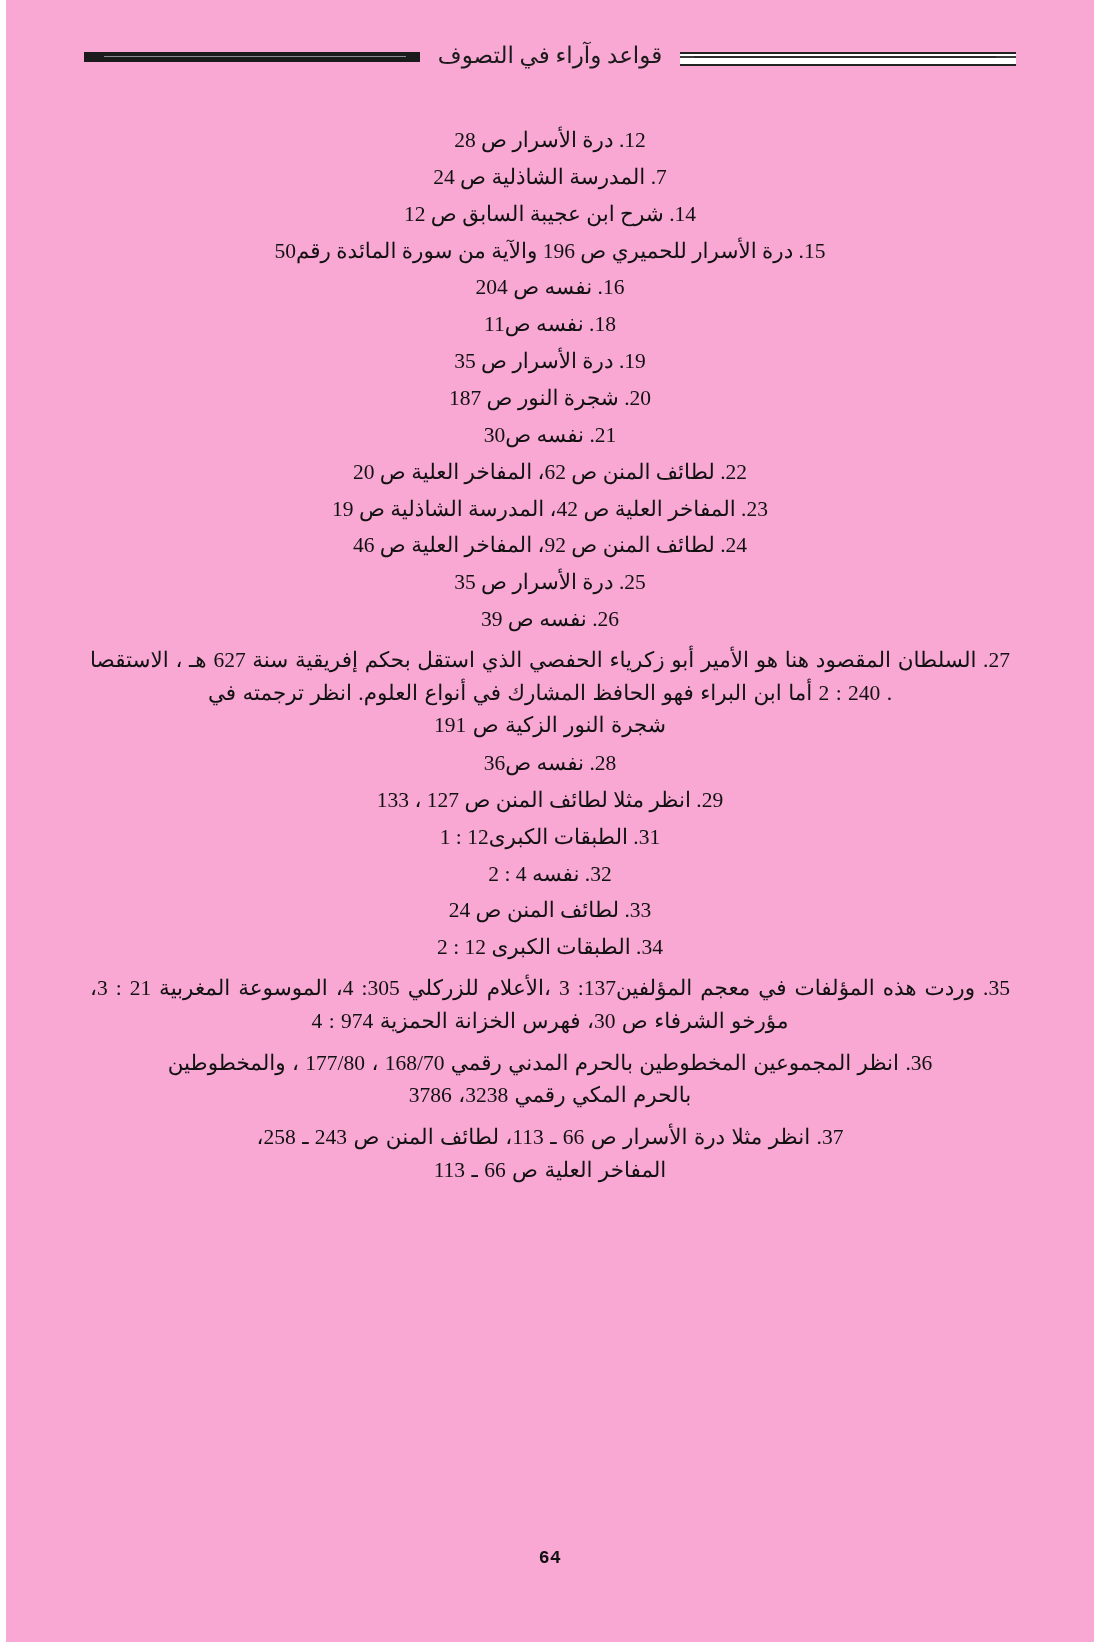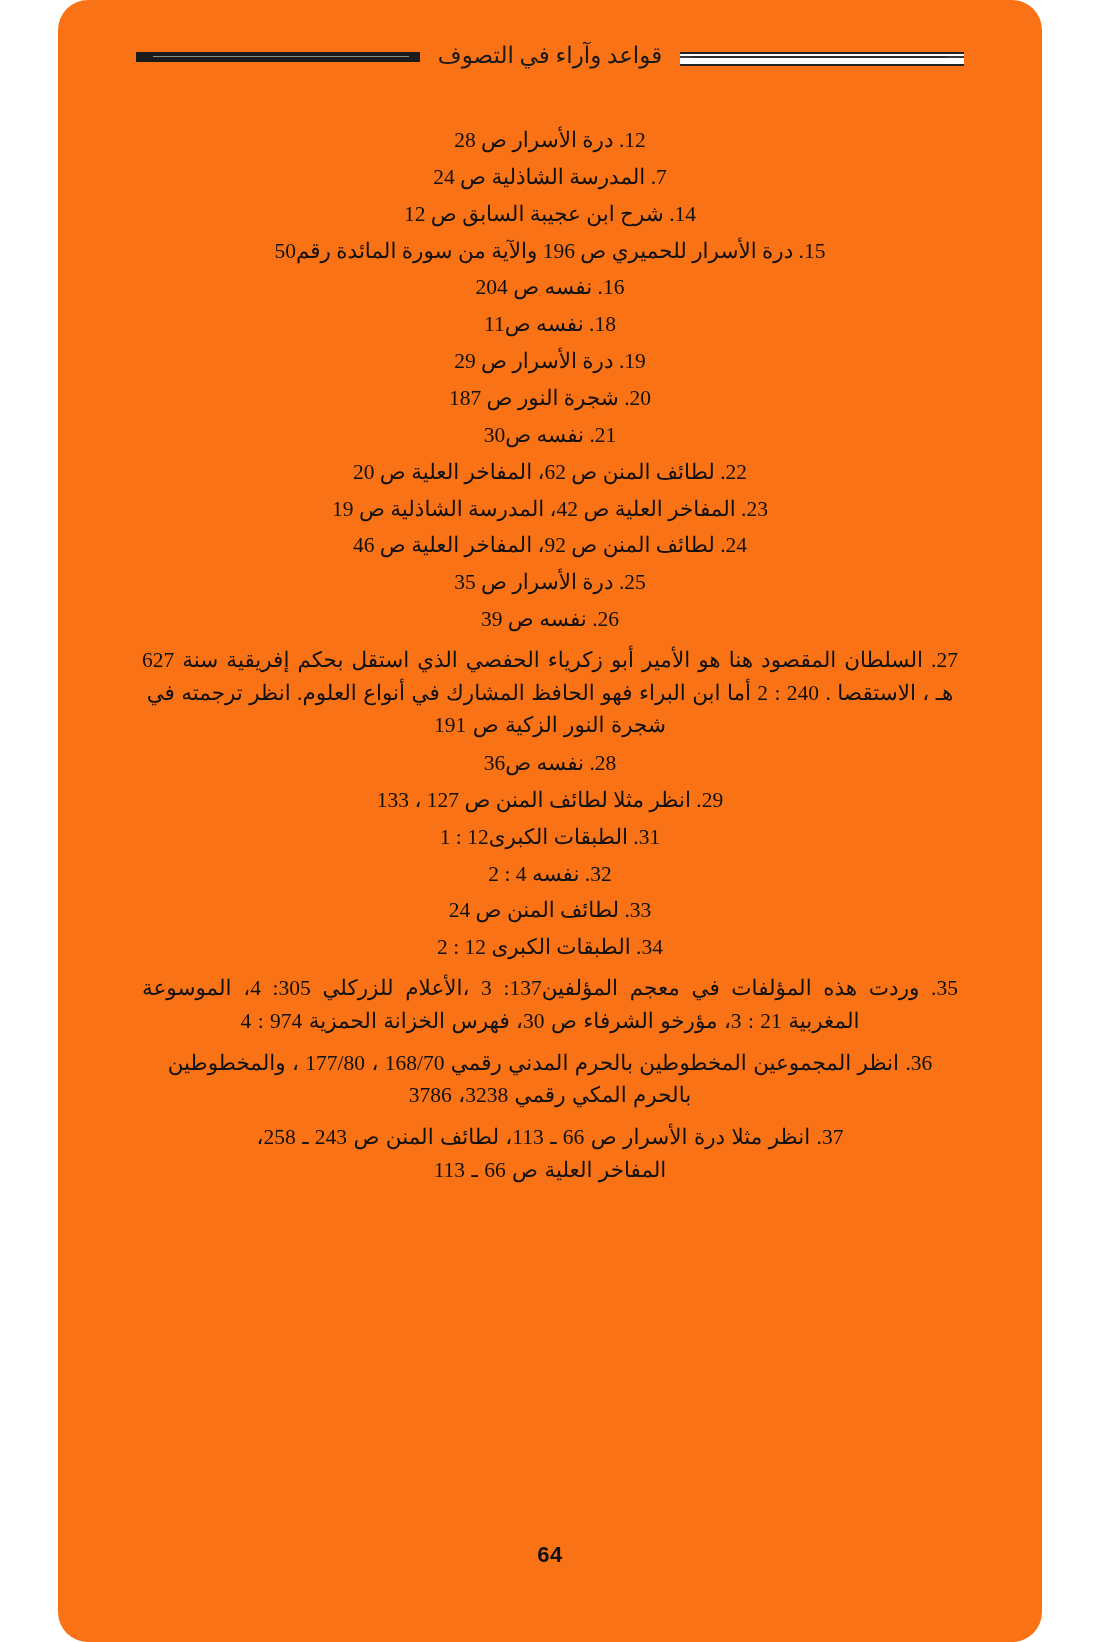--- a/index.html
+++ b/index.html
@@ -7,27 +7,26 @@
     margin: 0;
     padding: 0;
     background: #ffffff;
   }
   body {
     font-family: "Liberation Serif", "DejaVu Serif", serif;
     color: #111111;
   }
   .page {
     position: relative;
-    width: 984px;
+    width: 1088px;
     height: 1642px;
     margin: 0 auto;
-    background: #f97316;
+    background: #f9a8d4;
     overflow: hidden;
     box-sizing: border-box;
-    border-radius: 30px;
   }
 
   
   .header {
     position: absolute;
     top: 36px;
     right: 78px;
     left: 78px;
     height: 42px;
     display: flex;
@@ -120,22 +119,22 @@
     white-space: nowrap;
   }
 
   
   .folio {
     position: absolute;
     bottom: 74px;
     left: 0;
     right: 0;
     text-align: center;
-    font-family: Liberation Sans, sans-serif;
-    font-size: 22px;
+    font-family: Liberation Mono, monospace;
+    font-size: 18px;
     font-weight: 700;
     color: #111111;
     letter-spacing: 0.5px;
   }
 </style>
 </head>
 <body>
 
 <div class="page">
 
@@ -145,21 +144,21 @@
     <div class="rule rule-left"></div>
   </div>
 
   <div class="notes" id="notes-list">
       <p class="note" id="note-12"><span>12. درة الأسرار ص 28</span></p>
       <p class="note" id="note-13"><span>7. المدرسة الشاذلية ص 24</span></p>
       <p class="note" id="note-14"><span>14. شرح ابن عجيبة السابق ص 12</span></p>
       <p class="note" id="note-15"><span>15. درة الأسرار للحميري ص 196 والآية من سورة المائدة رقم50</span></p>
       <p class="note" id="note-16"><span>16. نفسه ص 204</span></p>
       <p class="note" id="note-18"><span>18. نفسه ص11</span></p>
-      <p class="note" id="note-19"><span>19. درة الأسرار ص 29</span></p>
+      <p class="note" id="note-19"><span>19. درة الأسرار ص 35</span></p>
       <p class="note" id="note-20"><span>20. شجرة النور ص 187</span></p>
       <p class="note" id="note-21"><span>21. نفسه ص30</span></p>
       <p class="note" id="note-22"><span>22. لطائف المنن ص 62، المفاخر العلية ص 20</span></p>
       <p class="note" id="note-23"><span>23. المفاخر العلية  ص 42، المدرسة الشاذلية ص 19</span></p>
       <p class="note" id="note-24"><span>24. لطائف المنن ص 92، المفاخر العلية ص 46</span></p>
       <p class="note" id="note-25"><span>25. درة الأسرار ص 35</span></p>
       <p class="note" id="note-26"><span>26. نفسه ص 39</span></p>
       <p class="note wide" id="note-27"><span>27. السلطان المقصود هنا هو الأمير أبو زكرياء الحفصي الذي استقل بحكم إفريقية سنة 627 هـ ، الاستقصا . 240 : 2 أما ابن البراء فهو الحافظ المشارك في أنواع العلوم. انظر ترجمته في</span><span class="tail">شجرة النور الزكية ص 191</span></p>
       <p class="note" id="note-28"><span>28. نفسه ص36</span></p>
       <p class="note" id="note-29"><span>29. انظر مثلا لطائف المنن ص 127 ، 133</span></p>

